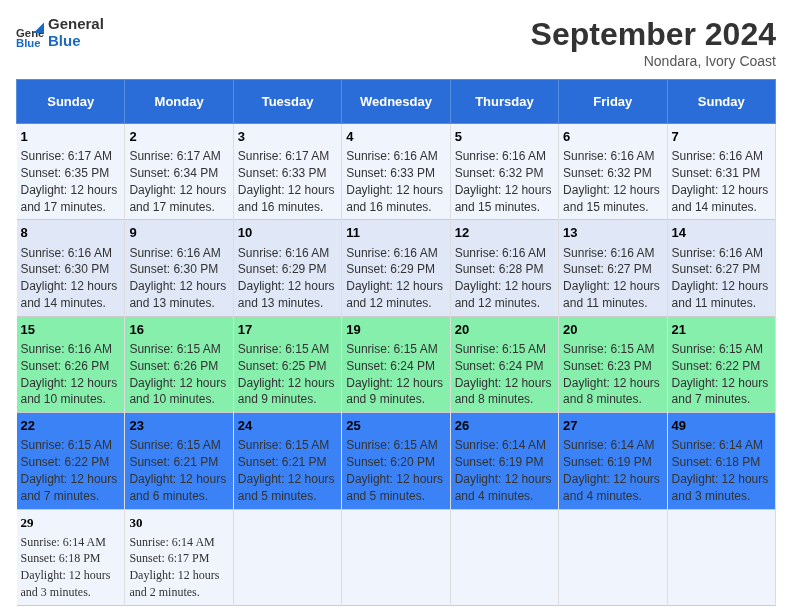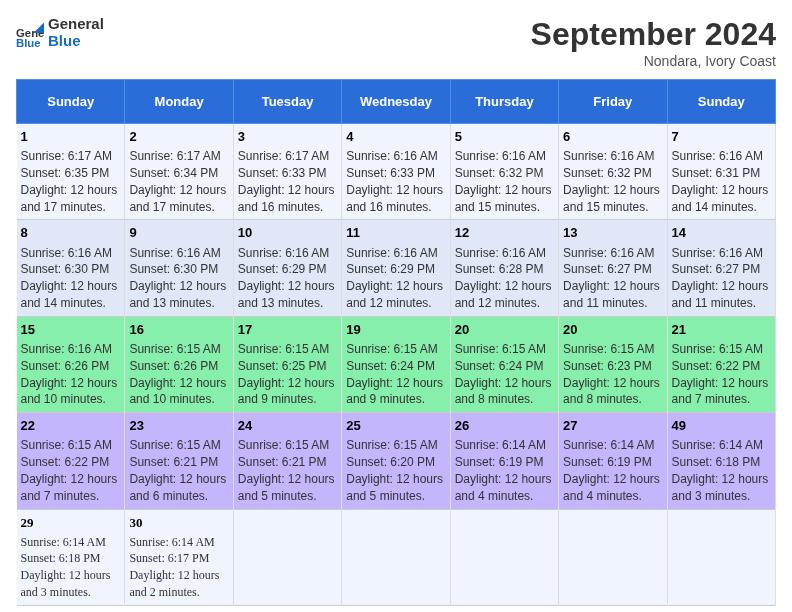--- a/index.html
+++ b/index.html
@@ -80,21 +80,21 @@
       font-size: 12px;
       color: #333;
     }
     .empty-cell {
       background: #f9f9f9;
     }
     
     .week-row-1 td { background-color: #f0f4fc; }
     .week-row-2 td { background-color: #e0e8f8; }
     .week-row-3 td { background-color: #86efac; }
-    .week-row-4 td { background-color: #c4b5fd; }
+    .week-row-4 td { background-color: #3b82f6; }
     .week-row-5 td { background-color: #f0f4fc; font-family: Liberation Serif, serif; }
   </style>
 </head>
 <body>
 
 <div class="header">
   <div class="logo">
     <svg class="logo-icon" viewBox="0 0 32 32">
       <text x="0" y="20" font-size="13" font-weight="bold" fill="#333">General</text>
       <text x="0" y="32" font-size="13" font-weight="bold" fill="#1a6abf">Blue</text>

